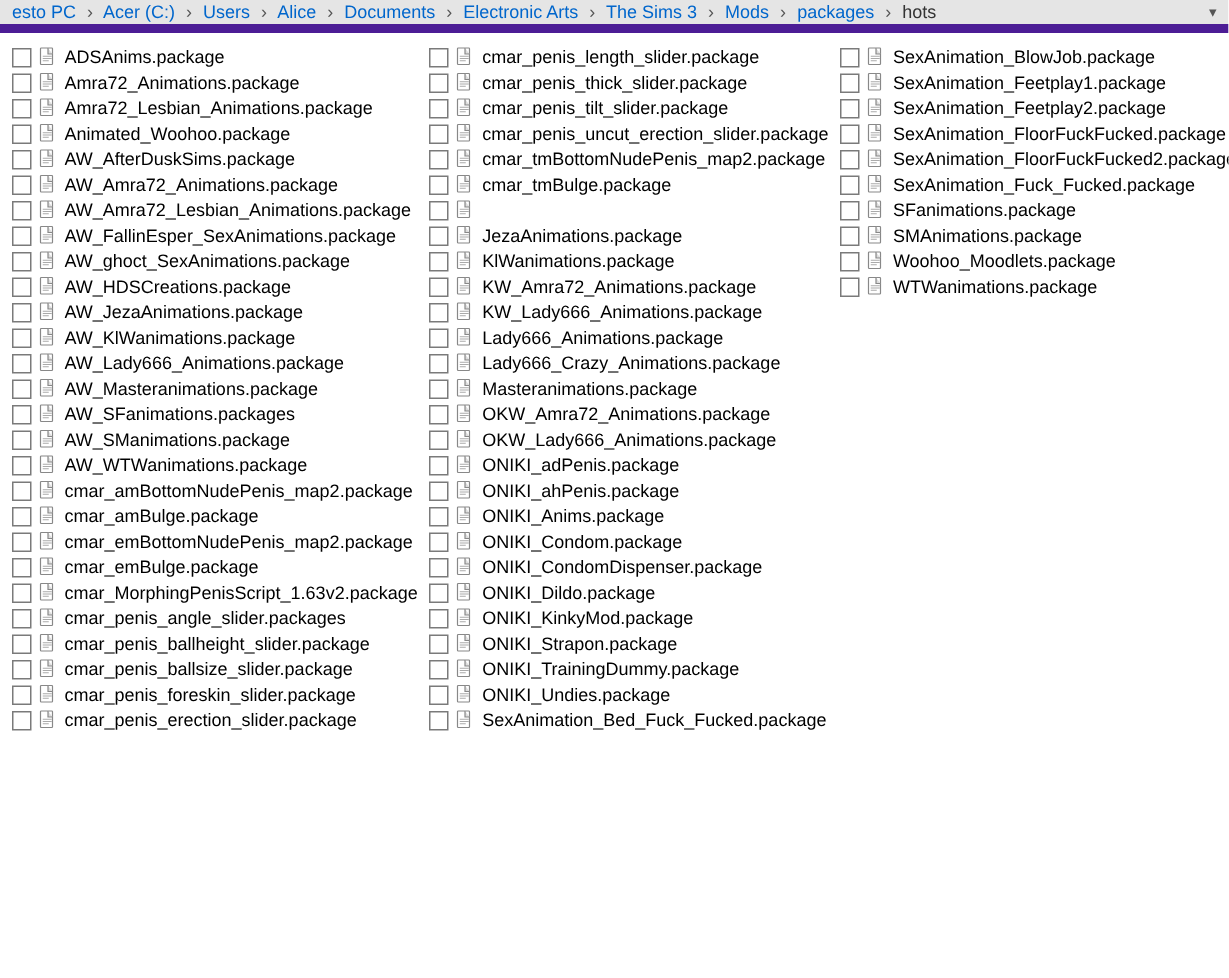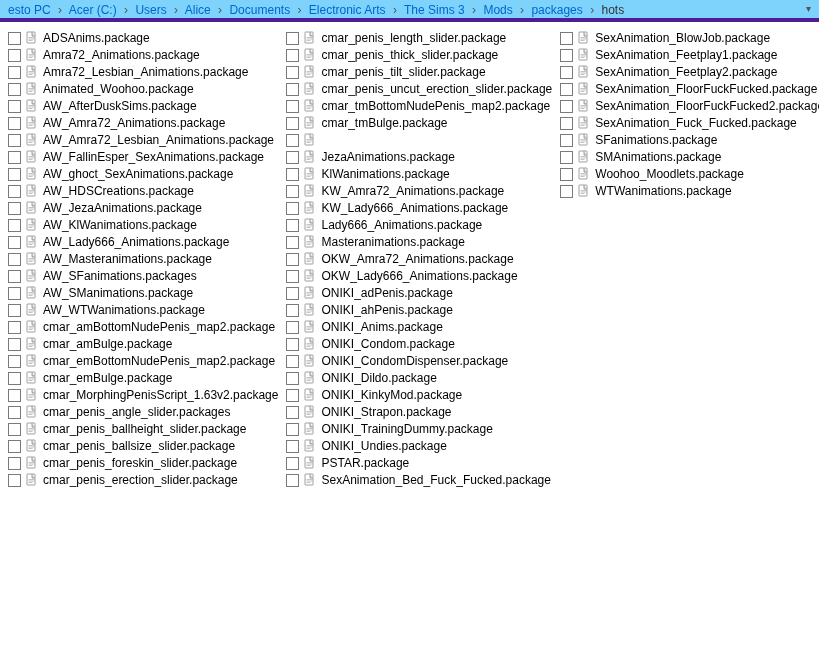--- a/index.html
+++ b/index.html
@@ -6,25 +6,25 @@
     body {
       font-family: 'Segoe UI', Tahoma, Geneva, Verdana, sans-serif;
       font-size: 12px;
       background: #ffffff;
       color: #000000;
       width: 819px;
       min-height: 652px;
       overflow-x: hidden;
     }
     .breadcrumb-bar {
-      background: #7dd3fc;
-      border-bottom: 4px solid #4c1d95;
+      background: #e5e5e5;
+      border-bottom: 6px solid #4c1d95;
       padding: 3px 8px;
       display: flex;
-      align-items: flex-start;
+      align-items: center;
       height: 22px;
     }
     .breadcrumb-text {
       font-size: 12px;
       color: #333;
     }
     .breadcrumb-text span.crumb {
       color: #0066cc;
       cursor: pointer;
     }
@@ -540,20 +540,31 @@
       </div>
       <div class="file-item">
         <div class="file-checkbox"></div>
         <svg width="14" height="14" viewBox="0 0 14 14">
       <rect x="2" y="1" width="8" height="11" rx="0.5" fill="white" stroke="#888" stroke-width="0.8"></rect>
       <polyline points="7,1 7,5 10,5" fill="#ddd" stroke="#888" stroke-width="0.8"></polyline>
       <line x1="3.5" y1="6.5" x2="9.5" y2="6.5" stroke="#aaa" stroke-width="0.7"></line>
       <line x1="3.5" y1="8" x2="9.5" y2="8" stroke="#aaa" stroke-width="0.7"></line>
       <line x1="3.5" y1="9.5" x2="7.5" y2="9.5" stroke="#aaa" stroke-width="0.7"></line>
     </svg>
+        <span class="file-name">Lady666_Crazy_Animations.package</span>
+      </div>
+      <div class="file-item">
+        <div class="file-checkbox"></div>
+        <svg width="14" height="14" viewBox="0 0 14 14">
+      <rect x="2" y="1" width="8" height="11" rx="0.5" fill="white" stroke="#888" stroke-width="0.8"></rect>
+      <polyline points="7,1 7,5 10,5" fill="#ddd" stroke="#888" stroke-width="0.8"></polyline>
+      <line x1="3.5" y1="6.5" x2="9.5" y2="6.5" stroke="#aaa" stroke-width="0.7"></line>
+      <line x1="3.5" y1="8" x2="9.5" y2="8" stroke="#aaa" stroke-width="0.7"></line>
+      <line x1="3.5" y1="9.5" x2="7.5" y2="9.5" stroke="#aaa" stroke-width="0.7"></line>
+    </svg>
         <span class="file-name">Masteranimations.package</span>
       </div>
       <div class="file-item">
         <div class="file-checkbox"></div>
         <svg width="14" height="14" viewBox="0 0 14 14">
       <rect x="2" y="1" width="8" height="11" rx="0.5" fill="white" stroke="#888" stroke-width="0.8"></rect>
       <polyline points="7,1 7,5 10,5" fill="#ddd" stroke="#888" stroke-width="0.8"></polyline>
       <line x1="3.5" y1="6.5" x2="9.5" y2="6.5" stroke="#aaa" stroke-width="0.7"></line>
       <line x1="3.5" y1="8" x2="9.5" y2="8" stroke="#aaa" stroke-width="0.7"></line>
       <line x1="3.5" y1="9.5" x2="7.5" y2="9.5" stroke="#aaa" stroke-width="0.7"></line>
@@ -673,31 +684,20 @@
       <div class="file-item">
         <div class="file-checkbox"></div>
         <svg width="14" height="14" viewBox="0 0 14 14">
       <rect x="2" y="1" width="8" height="11" rx="0.5" fill="white" stroke="#888" stroke-width="0.8"></rect>
       <polyline points="7,1 7,5 10,5" fill="#ddd" stroke="#888" stroke-width="0.8"></polyline>
       <line x1="3.5" y1="6.5" x2="9.5" y2="6.5" stroke="#aaa" stroke-width="0.7"></line>
       <line x1="3.5" y1="8" x2="9.5" y2="8" stroke="#aaa" stroke-width="0.7"></line>
       <line x1="3.5" y1="9.5" x2="7.5" y2="9.5" stroke="#aaa" stroke-width="0.7"></line>
     </svg>
         <span class="file-name">ONIKI_Undies.package</span>
-      </div>
-      <div class="file-item">
-        <div class="file-checkbox"></div>
-        <svg width="14" height="14" viewBox="0 0 14 14">
-      <rect x="2" y="1" width="8" height="11" rx="0.5" fill="white" stroke="#888" stroke-width="0.8"></rect>
-      <polyline points="7,1 7,5 10,5" fill="#ddd" stroke="#888" stroke-width="0.8"></polyline>
-      <line x1="3.5" y1="6.5" x2="9.5" y2="6.5" stroke="#aaa" stroke-width="0.7"></line>
-      <line x1="3.5" y1="8" x2="9.5" y2="8" stroke="#aaa" stroke-width="0.7"></line>
-      <line x1="3.5" y1="9.5" x2="7.5" y2="9.5" stroke="#aaa" stroke-width="0.7"></line>
-    </svg>
-        <span class="file-name">PSTAR.package</span>
       </div>
       <div class="file-item">
         <div class="file-checkbox"></div>
         <svg width="14" height="14" viewBox="0 0 14 14">
       <rect x="2" y="1" width="8" height="11" rx="0.5" fill="white" stroke="#888" stroke-width="0.8"></rect>
       <polyline points="7,1 7,5 10,5" fill="#ddd" stroke="#888" stroke-width="0.8"></polyline>
       <line x1="3.5" y1="6.5" x2="9.5" y2="6.5" stroke="#aaa" stroke-width="0.7"></line>
       <line x1="3.5" y1="8" x2="9.5" y2="8" stroke="#aaa" stroke-width="0.7"></line>
       <line x1="3.5" y1="9.5" x2="7.5" y2="9.5" stroke="#aaa" stroke-width="0.7"></line>
     </svg>

